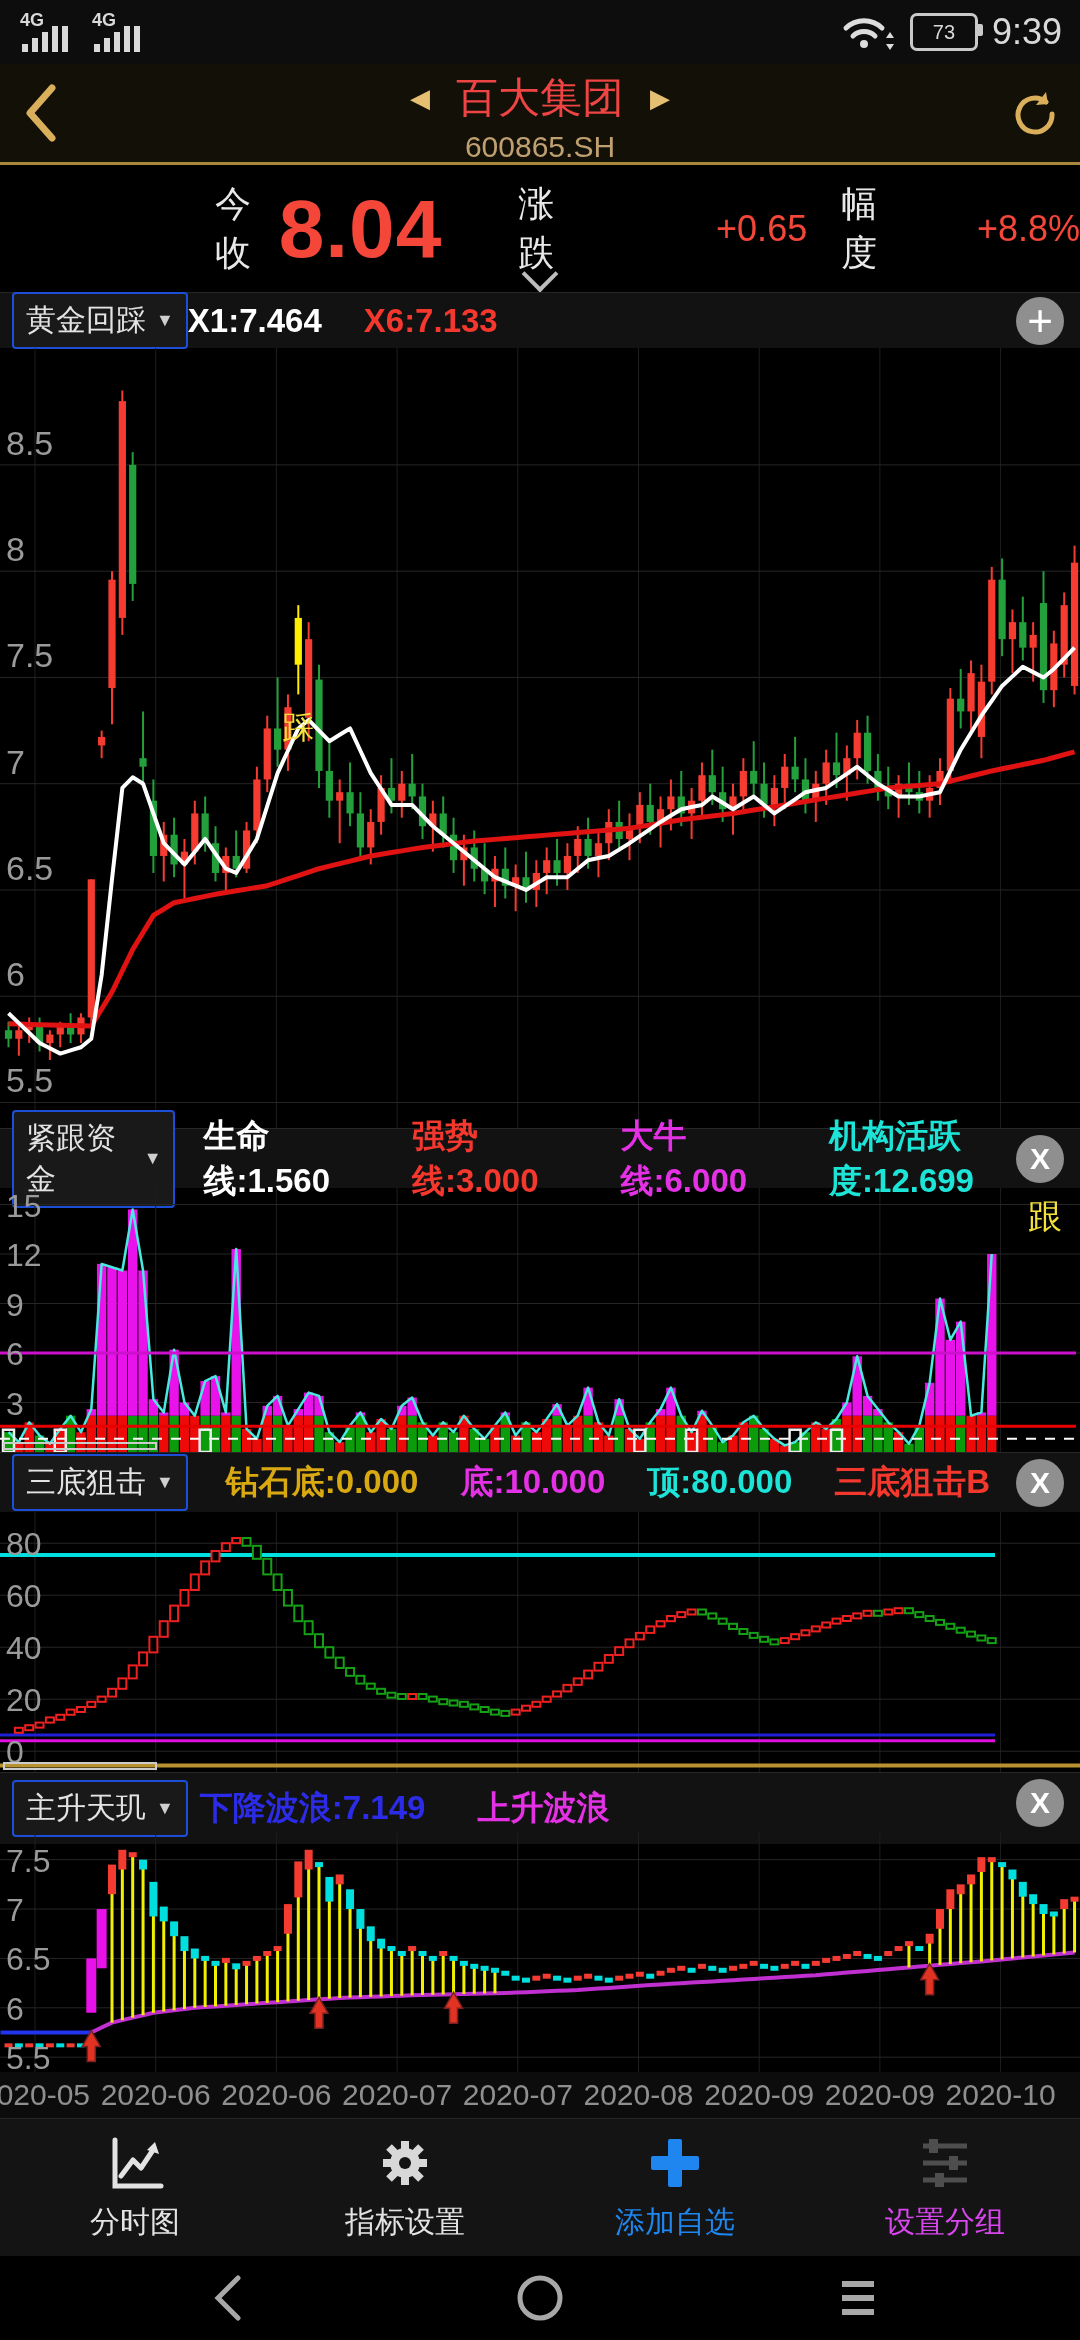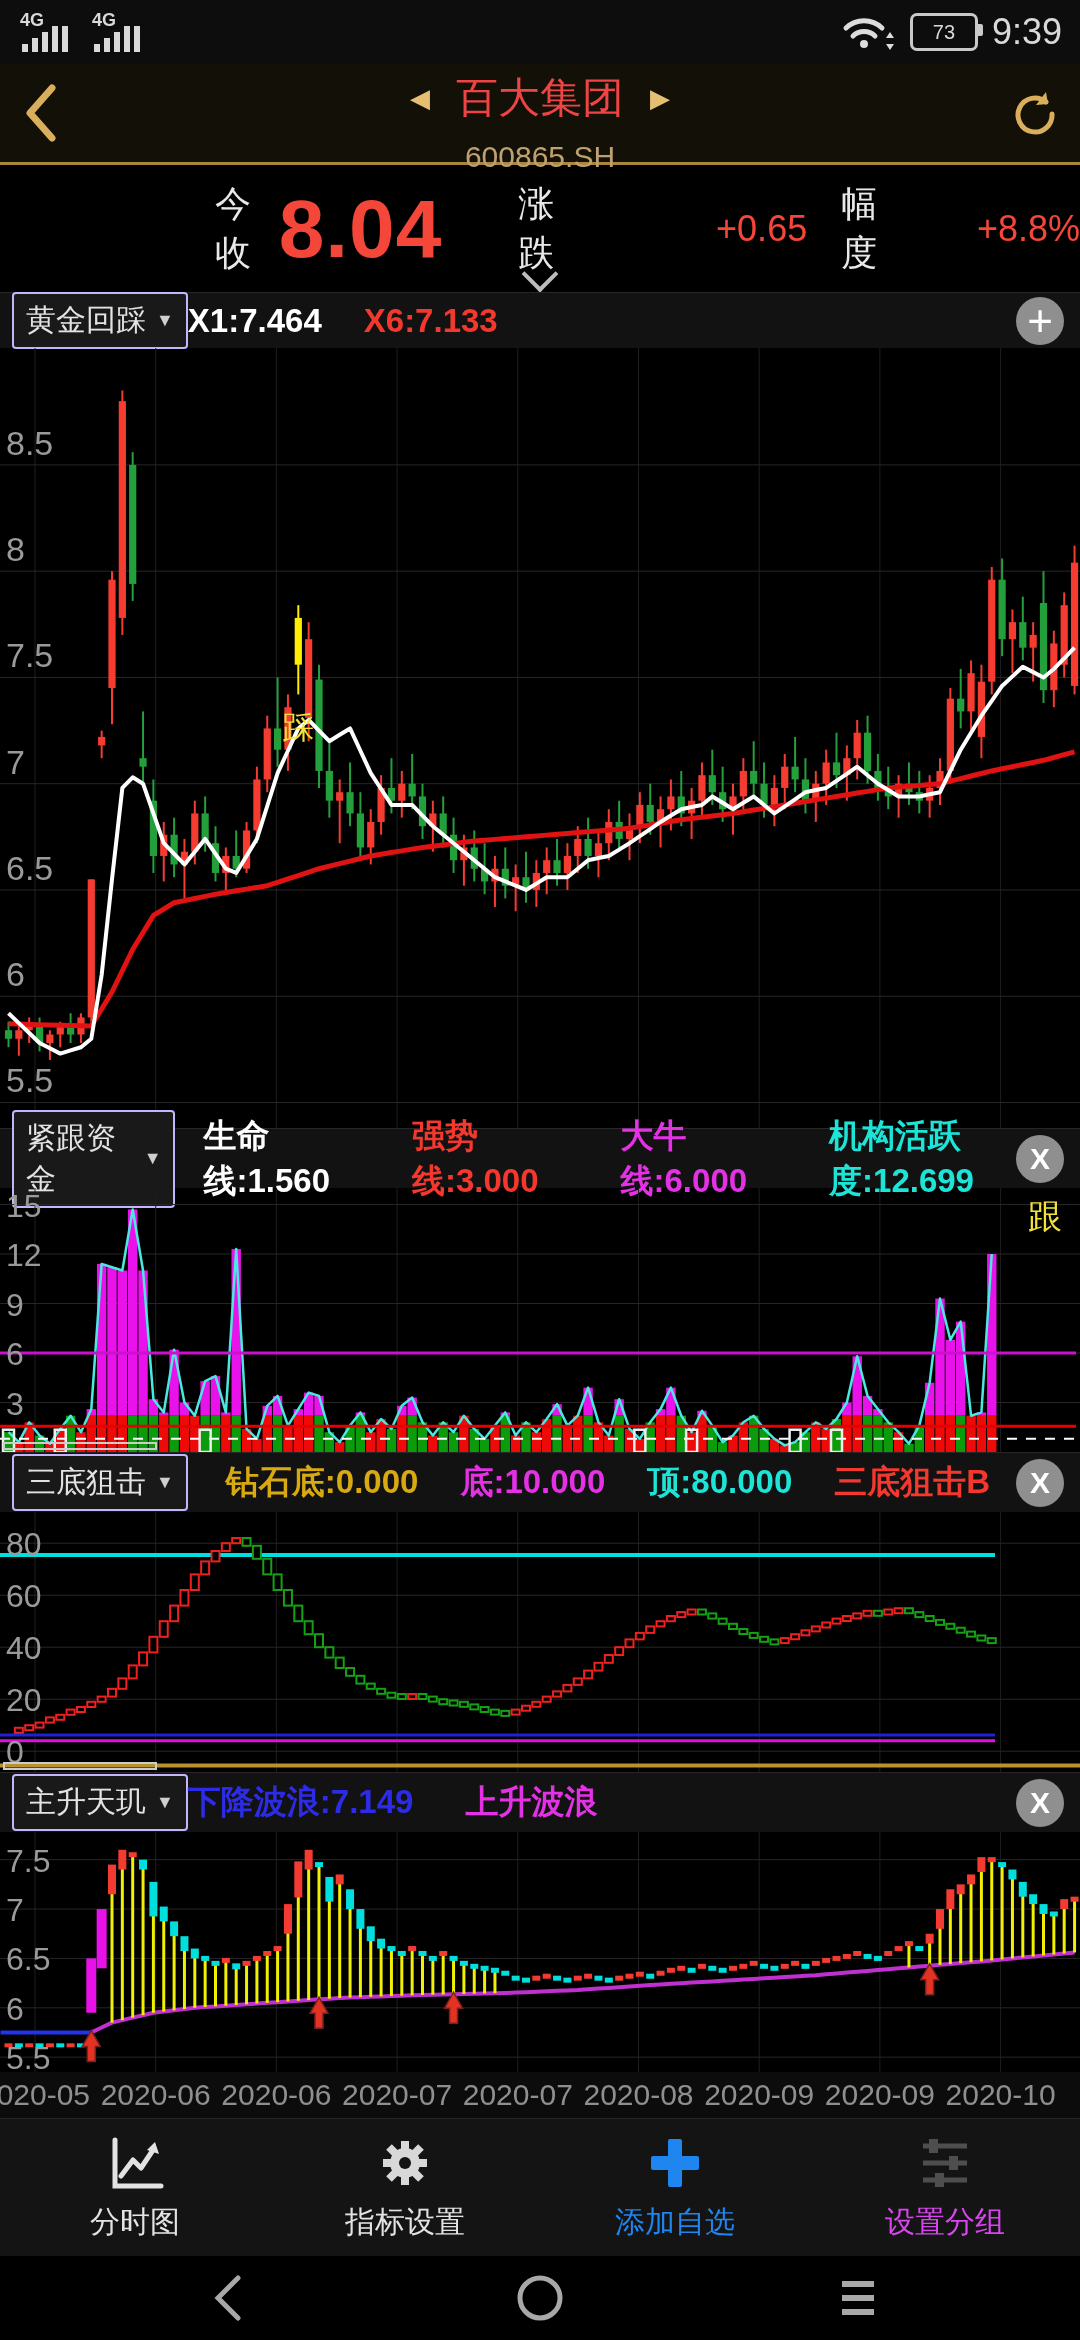--- a/index.html
+++ b/index.html
@@ -14,33 +14,33 @@
     display:flex;align-items:center;justify-content:center;font-size:20px;color:#d9d9d9;}
   .batt:after{content:"";position:absolute;right:-8px;top:8px;width:5px;height:12px;background:#c9c9c9;border-radius:0 2px 2px 0;}
   
   .appheader{position:absolute;top:64px;left:0;width:1080px;height:98px;background:#131008;
     border-bottom:3px solid #a8873d;display:flex;align-items:center;}
   .backchev{position:absolute;left:18px;top:14px;}
   .titleblock{position:absolute;left:0;right:0;top:6px;text-align:center;}
   .titlerow{display:flex;align-items:center;justify-content:center;gap:26px;}
   .title{font-size:42px;color:#ef4444;}
   .navtri{font-size:26px;color:#e5bf72;}
-  .code{font-size:30px;color:#bfa071;margin-top:14px;}
+  .code{font-size:30px;color:#bfa071;margin-top:4px;}
   .refresh{position:absolute;right:22px;top:24px;}
   
   .pricerow{position:absolute;top:165px;left:0;width:1080px;height:127px;display:flex;align-items:center;}
   .lbl-w{font-size:36px;color:#e8e8e8;}
   .val-red{color:#f4473a;}
   .bigprice{font-size:82px;font-weight:bold;color:#f4473a;margin-left:8px;letter-spacing:1px;}
   .chevdown{position:absolute;left:527px;top:96px;width:22px;height:22px;border-left:4px solid #bdbdbd;
     border-bottom:4px solid #bdbdbd;transform:rotate(-45deg);}
   
   .phead{position:absolute;left:0;width:1080px;background:#121212;border-top:1px solid #272727;
     display:flex;align-items:center;box-sizing:border-box;}
-  .selbox{margin-left:12px;border:2px solid #c4b5fd;background:#191919;border-radius:4px;
+  .selbox{margin-left:12px;border:2px solid #1d4ed8;background:#191919;border-radius:4px;
     padding:6px 12px;display:flex;align-items:center;gap:10px;font-size:30px;color:#e3e3e3;}
   .selbox .tri{font-size:18px;color:#cfcfcf;}
   .pvals{display:flex;align-items:center;gap:42px;font-weight:bold;font-size:33px;}
   .w{color:#ffffff}.r{color:#f4382e}.m{color:#e531e5}.c{color:#1ce5d8}.g{color:#d9a912}.b{color:#2c2ce8}
   .circlebtn{position:absolute;right:16px;width:48px;height:48px;border-radius:50%;background:#8f8f8f;
     display:flex;align-items:center;justify-content:center;color:#fff;}
   .plus{font-size:44px;font-weight:200;line-height:40px;}
   .xmark{font-size:30px;font-weight:bold;}
   svg.chart{position:absolute;left:0;display:block;}
   
@@ -688,21 +688,21 @@
       <rect x="977.4" y="123.5" width="8" height="5" fill="#000000" stroke="#16a016" stroke-width="2"></rect>
       <rect x="987.75" y="126.1" width="8" height="5" fill="#000000" stroke="#16a016" stroke-width="2"></rect>
       <text x="6" y="43.2" fill="#9a9a9a" font-size="32" font-family="Liberation Sans, sans-serif">80</text>
       <text x="6" y="95.2" fill="#9a9a9a" font-size="32" font-family="Liberation Sans, sans-serif">60</text>
       <text x="6" y="147.20000000000002" fill="#9a9a9a" font-size="32" font-family="Liberation Sans, sans-serif">40</text>
       <text x="6" y="199.2" fill="#9a9a9a" font-size="32" font-family="Liberation Sans, sans-serif">20</text>
       <text x="6" y="251.20000000000002" fill="#9a9a9a" font-size="32" font-family="Liberation Sans, sans-serif">0</text>
       <rect x="4" y="251" width="152" height="6" fill="none" stroke="#cccccc" stroke-width="2"></rect>
     </svg>
 
-  <div class="phead" style="top:1772px;height:60px;">
+  <div class="phead" style="top:1772px;height:72px;gap:12px;">
     <div class="selbox">
       <span>主升天玑</span>
       <span class="tri">▼</span>
     </div>
     <div class="pvals" style="gap:52px;">
       <span class="b">下降波浪:7.149</span>
       <span class="m">上升波浪</span>
     </div>
     <div class="circlebtn" style="top:6px;">
         <span class="xmark">X</span>

